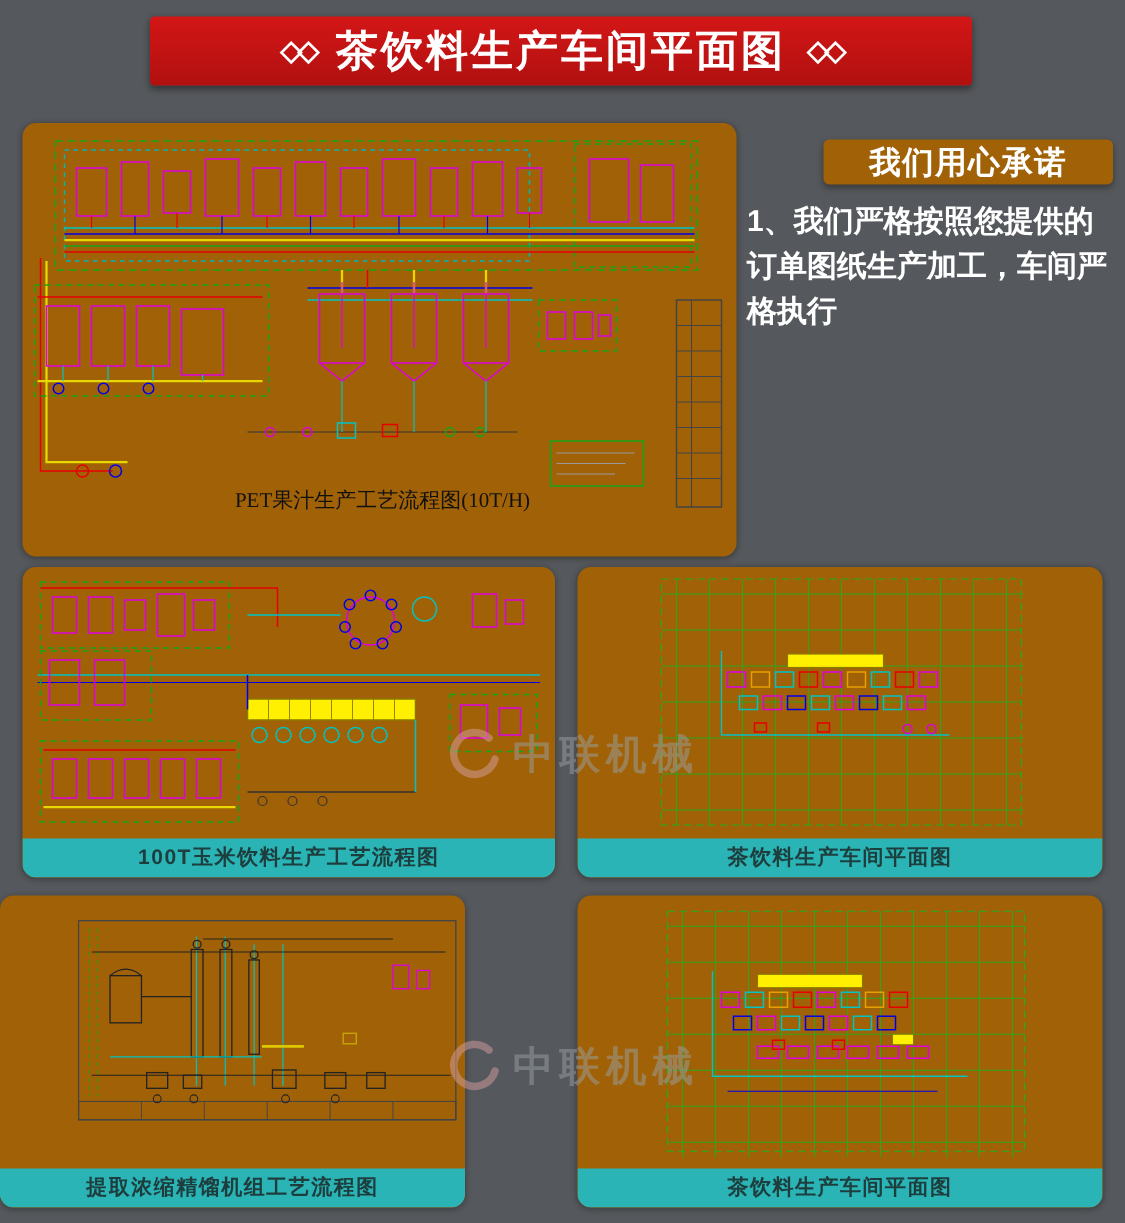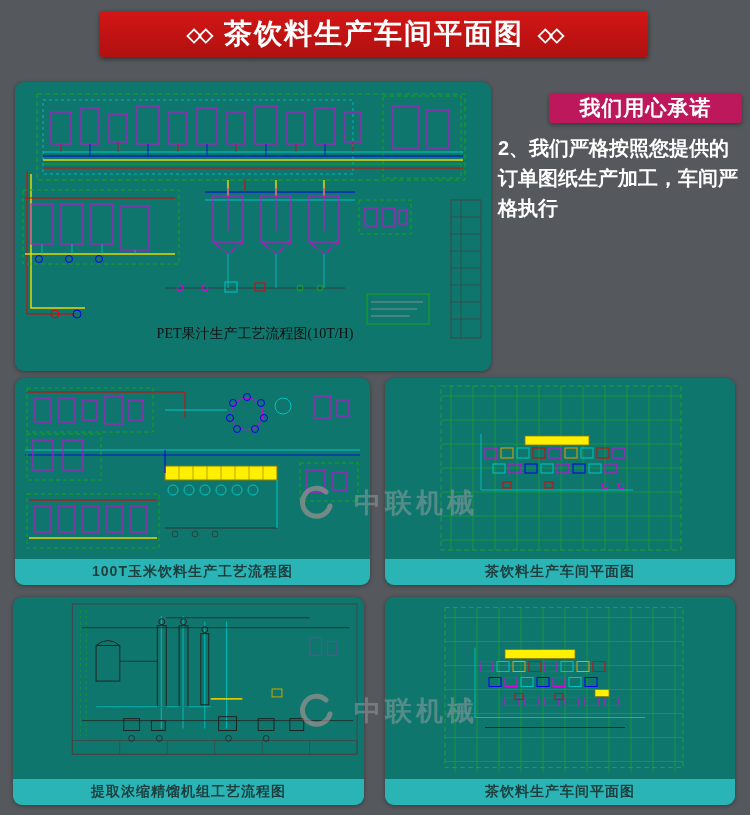--- a/index.html
+++ b/index.html
@@ -17,27 +17,27 @@
     background:linear-gradient(#d31616,#b11010);
     border-radius:3px;
     display:flex; align-items:center; justify-content:center; gap:14px;
     box-shadow:0 2px 5px rgba(0,0,0,.45);
   }
   .banner .orn { color:#ffffff; font-size:19px; letter-spacing:-3px; font-weight:bold; }
   .banner .title { color:#ffffff; font-size:28px; font-weight:bold; letter-spacing:2px; }
 
   
   .card {
-    position:absolute; background:#0f766e; border-radius:9px;
+    position:absolute; background:#a16207; border-radius:9px;
     box-shadow:0 1px 4px rgba(0,0,0,.35); overflow:hidden;
   }
   .card-main { left:15px; top:82px;  width:476px; height:289px; }
   .card-a    { left:15px; top:378px; width:355px; height:207px; }
   .card-b    { left:385px;top:378px; width:350px; height:207px; }
-  .card-c    { left:13px; top:597px; width:351px; height:208px; }
+  .card-c    { left:0; top:597px; width:310px; height:208px; }
   .card-d    { left:385px;top:597px; width:350px; height:208px; }
 
   .card svg.diagram { position:absolute; left:0; top:0; width:100%; height:100%; }
   .card-a svg.diagram, .card-b svg.diagram,
   .card-c svg.diagram, .card-d svg.diagram { height:calc(100% - 26px); }
 
   .caption-main {
     position:absolute; left:50px; bottom:28px; width:380px;
     text-align:center; color:#111;
     font-family:"Liberation Serif", serif; font-size:14px;
@@ -45,34 +45,34 @@
   .caption-bar {
     position:absolute; left:0; right:0; bottom:0; height:26px;
     background:#2ab4b6; color:#1e3d3d;
     display:flex; align-items:center; justify-content:center;
     font-size:14px; font-weight:bold; letter-spacing:1px;
   }
 
   
   .badge {
     position:absolute; left:549px; top:93px; width:193px; height:30px;
-    background:#be185d; color:#ffffff; border-radius:4px;
+    background:#a16207; color:#ffffff; border-radius:4px;
     display:flex; align-items:center; justify-content:center;
     font-size:21px; font-weight:bold; letter-spacing:1px;
     box-shadow:0 2px 4px rgba(0,0,0,.35);
   }
   .promise-text {
     position:absolute; left:498px; top:133px; width:248px;
     color:#ffffff; font-size:20px; line-height:1.5; font-weight:600;
   }
   .promise-text p { margin-bottom:7px; }
 
   
   .watermark {
-    position:absolute; z-index:5; display:flex; align-items:center; gap:20px;
+    position:absolute; z-index:5; display:flex; align-items:center; gap:8px;
     opacity:.5; pointer-events:none;
   }
   .wm-1 { left:296px; top:484px; }
   .wm-2 { left:296px; top:692px; }
   .watermark .wm-text {
     font-size:27px; font-weight:bold; color:#9aa0a4; letter-spacing:4px;
   }
 </style>
 </head>
 <body>
@@ -171,21 +171,21 @@
           <circle cx="305" cy="206" r="3" stroke="#19a319"></circle>
         <circle cx="40" cy="232" r="4" stroke="#e60000"></circle>
           <circle cx="62" cy="232" r="4" stroke="#0000e6"></circle>
       </g>
     </svg>
     <div class="caption-main">PET果汁生产工艺流程图(10T/H)</div>
   </div>
 
   <div class="badge">我们用心承诺</div>
   <div class="promise-text">
-    <p>2、我们严格按照您提供的订单图纸生产加工，车间严格执行</p>
+    <p>1、我们严格按照您提供的订单图纸生产加工，车间严格执行</p>
   </div>
 
   <div class="card card-a">
     <svg class="diagram" viewBox="0 0 355 181">
       <g fill="none" stroke-width="1">
         <rect x="12" y="10" width="126" height="44" stroke="#19a319" stroke-dasharray="4 3"></rect>
         <g stroke="#e000e0">
           <rect x="20" y="20" width="16" height="24"></rect>
             <rect x="44" y="20" width="16" height="24"></rect>
           <rect x="68" y="22" width="14" height="20"></rect>

